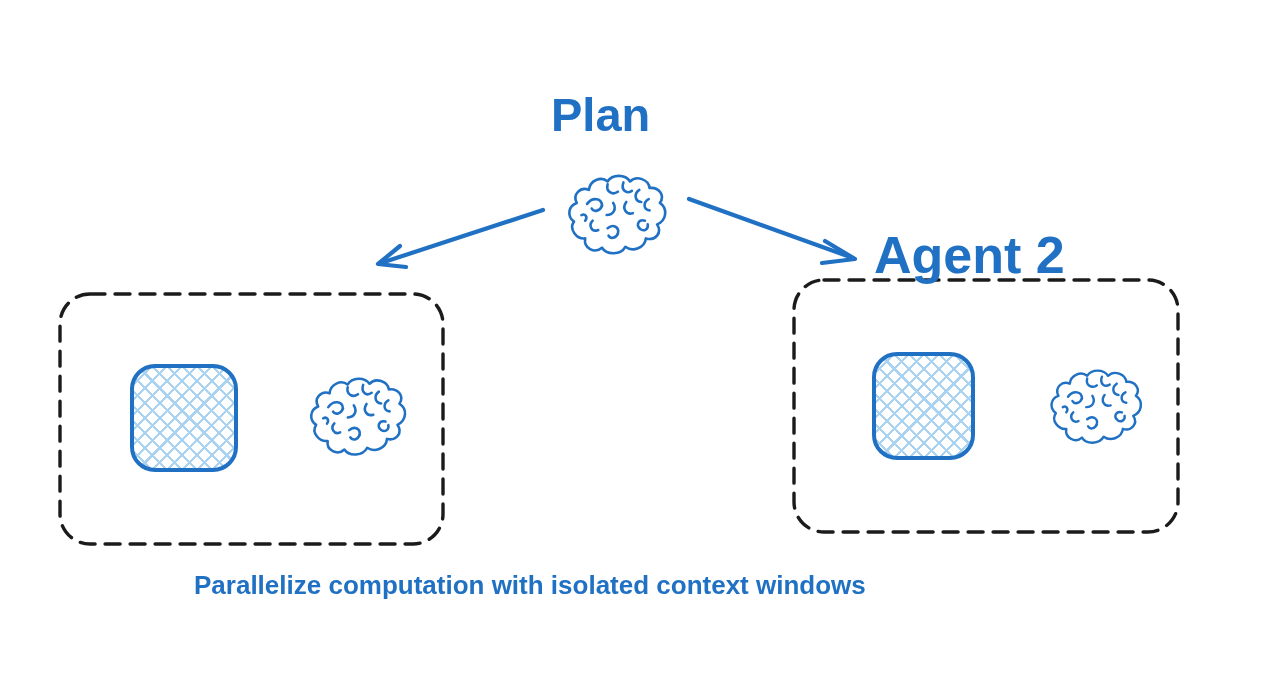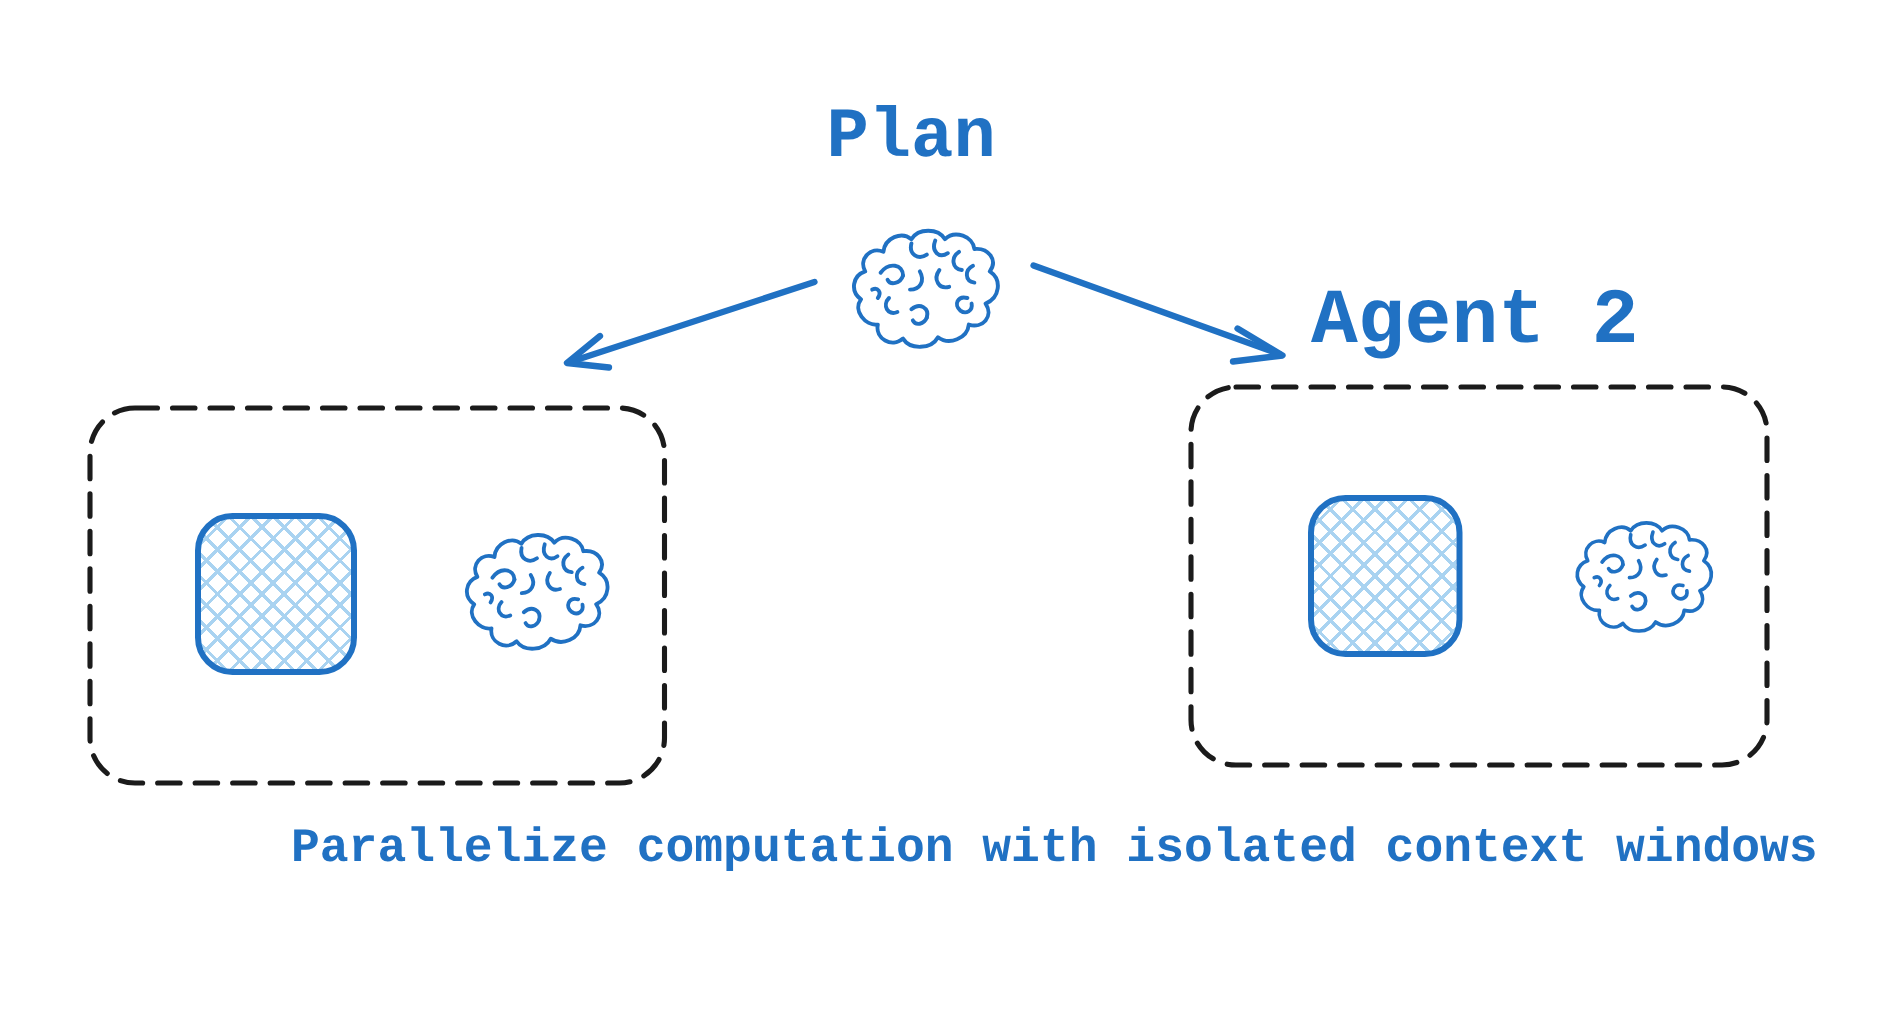--- a/index.html
+++ b/index.html
@@ -7,21 +7,22 @@
     --hatch:#a9d3f1;
     --boxline:#1b1b1b;
     --bg:#ffffff;
   }
   html,body{margin:0;padding:0;background:var(--bg);}
   .canvas{
     position:relative;
     width:1262px;height:596px;
     background:var(--bg);
     overflow:hidden;
-    font-family:Liberation Mono, monospace;
+    font-family:Liberation Sans, sans-serif;
+    margin-top:22px;
   }
   .overlay{position:absolute;left:0;top:0;width:1262px;height:686px;}
   .agent-box{
     fill:none;
     stroke:var(--boxline);
     stroke-width:3.4;
     stroke-dasharray:15 10;
     stroke-linecap:round;
   }
   .arrow-line,.arrow-head{
@@ -35,24 +36,24 @@
     position:absolute;left:551px;top:69px;
     font-size:47px;font-weight:bold;line-height:1;
     color:var(--blue);white-space:nowrap;
   }
   .agent-label{
     position:absolute;
     font-size:52px;font-weight:bold;line-height:1;
     color:var(--blue);white-space:nowrap;
   }
   .agent-label.a1{left:142px;top:202px;}
-  .agent-label.a2{left:874px;top:189px;text-align:right;}
+  .agent-label.a2{left:874px;top:207px;text-align:right;}
   .caption{
     position:absolute;left:194px;top:550px;
-    font-size:32px;font-weight:bold;line-height:1;
+    font-size:26px;font-weight:bold;line-height:1;
     color:var(--blue);white-space:nowrap;
     letter-spacing:0;
   }
   .ctx{
     position:absolute;
     box-sizing:border-box;
     border:4.5px solid var(--blue);
     border-radius:25px;
     background-color:#fff;
     background-image:

